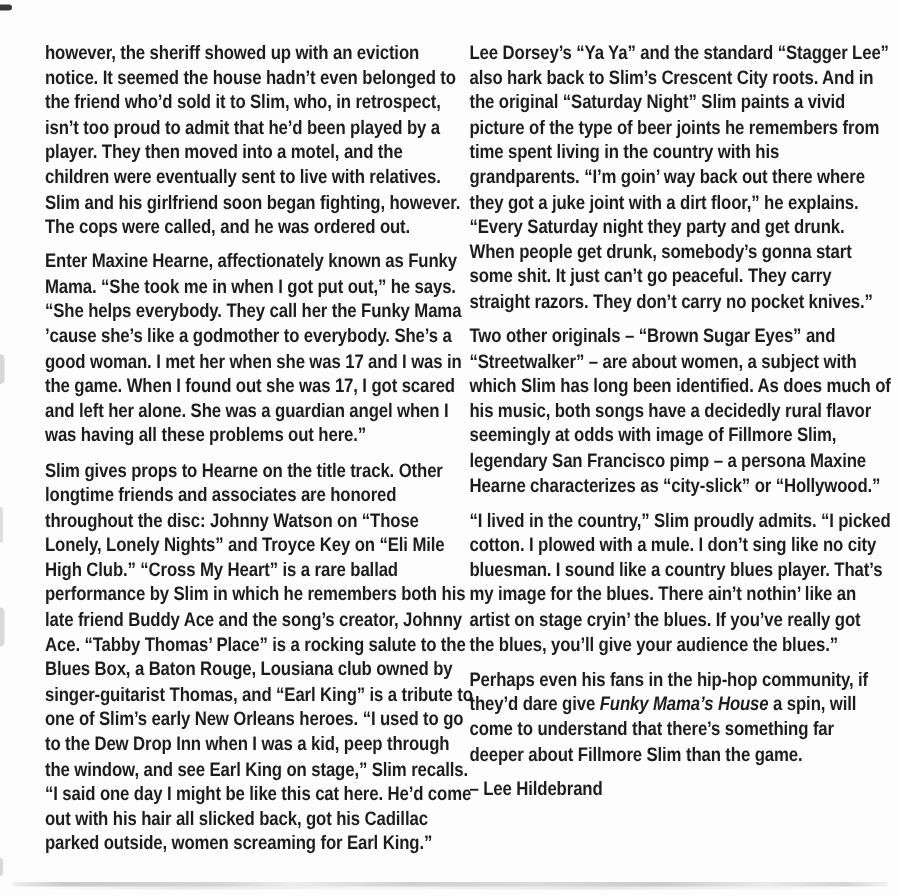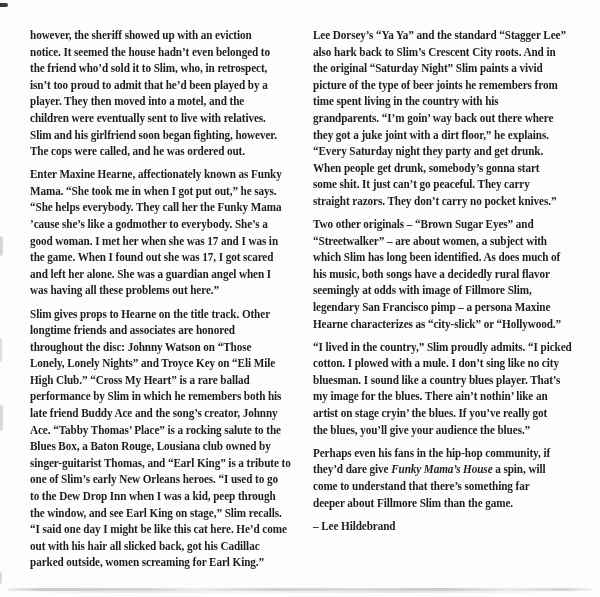--- a/index.html
+++ b/index.html
@@ -5,21 +5,21 @@
   :root{
     --bg:#fdfdfd;
     --ink:#1d1d1d;
   }
   html,body{margin:0;padding:0;background:#fff;}
   .page{
     position:relative;
     width:600px;height:597px;
     background:var(--bg);
     overflow:hidden;
-    font-family:Liberation Serif, serif;
+    font-family:Liberation Sans, sans-serif;
     font-weight:700;
     color:var(--ink);
   }
   .col{
     position:absolute;
     top:27px;
     width:max-content;
     transform:scaleX(0.86);
     transform-origin:0 0;
     font-size:13px;

